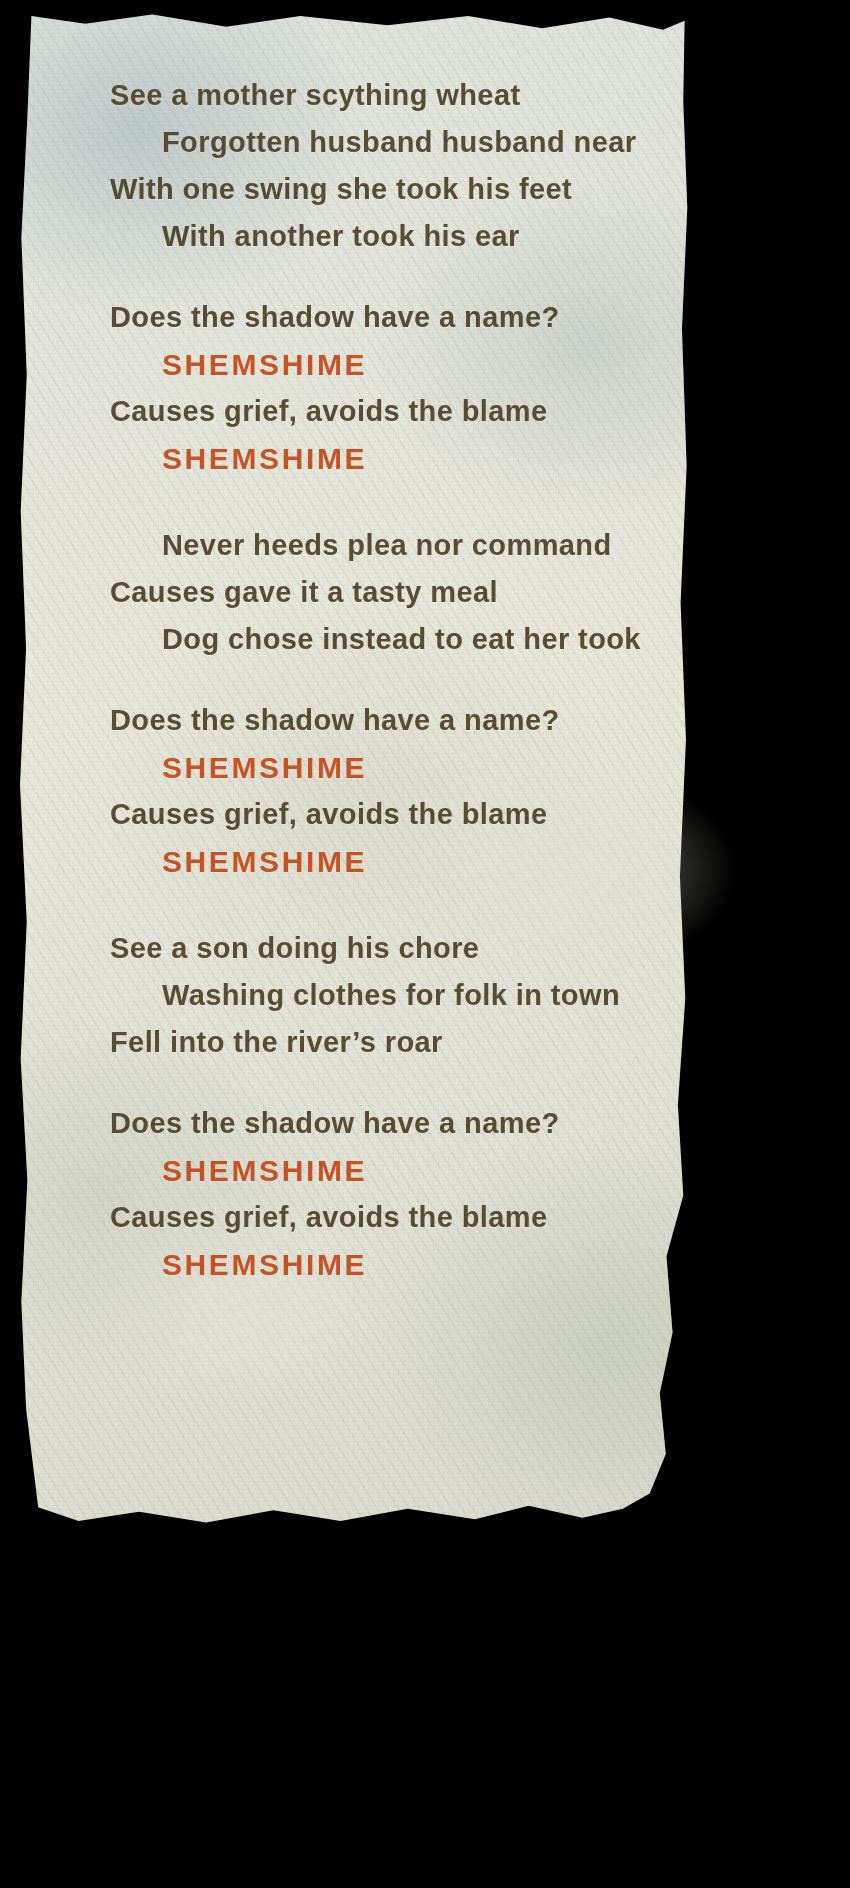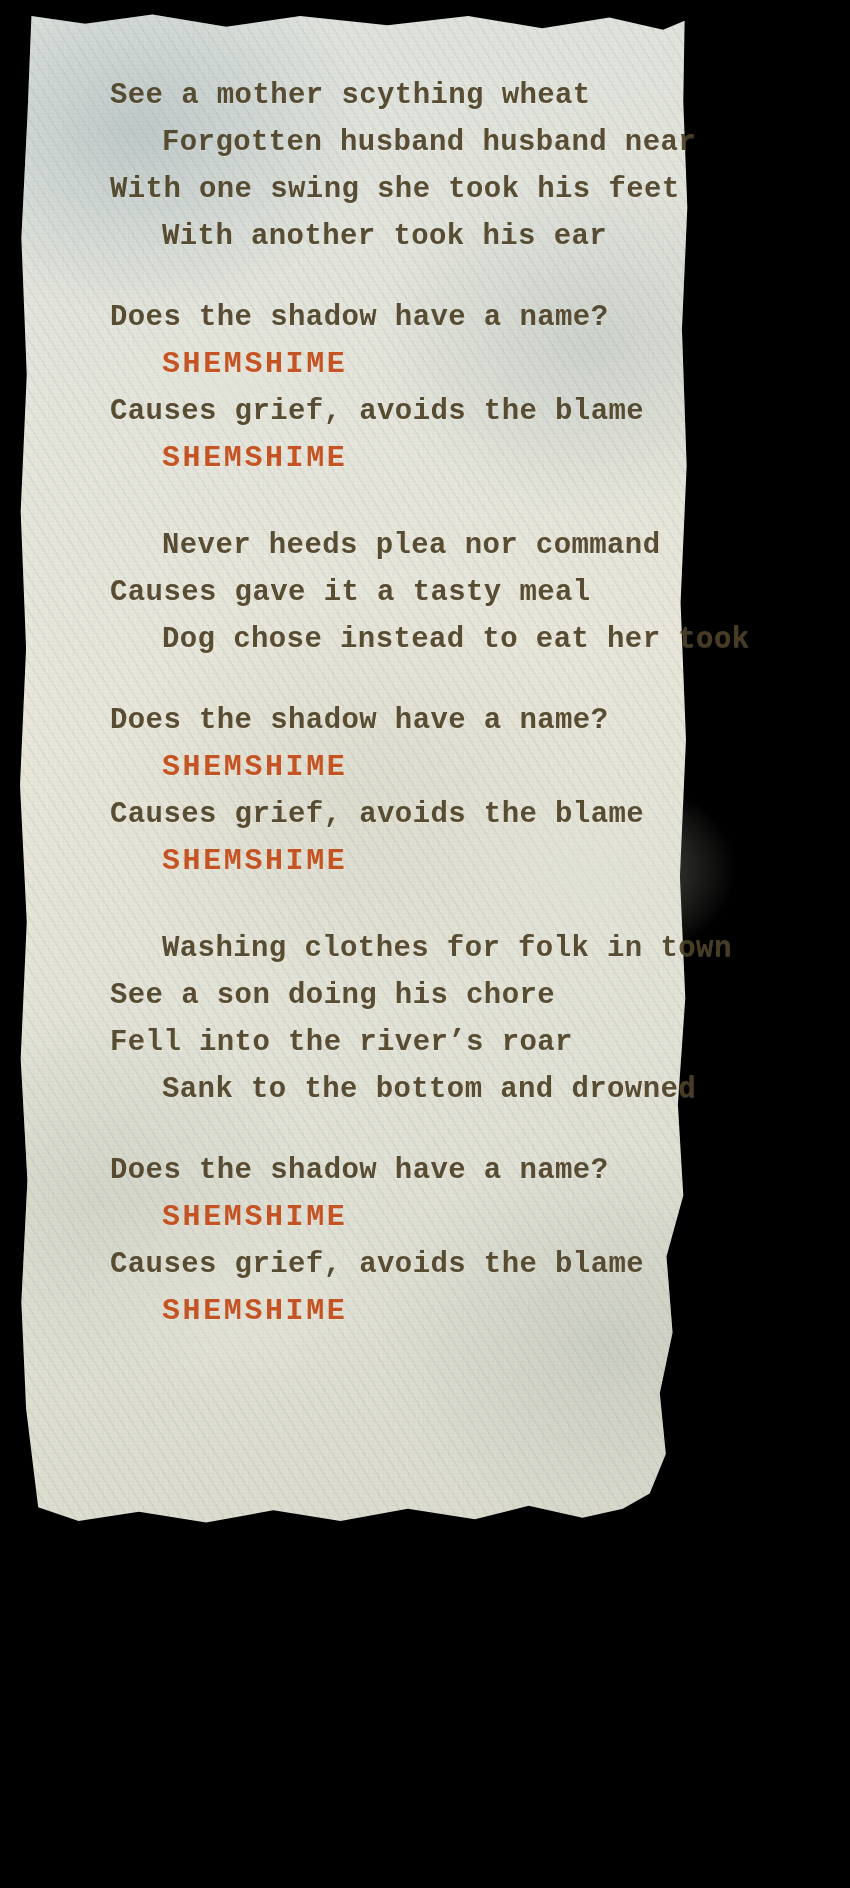--- a/index.html
+++ b/index.html
@@ -99,21 +99,21 @@
   }
 
   .stanza {
     margin: 0 0 34px 0;
   }
   .stanza.chorus {
     margin-bottom: 40px;
   }
 
   .line {
-    font-family: Liberation Mono, monospace;
+    font-family: Liberation Sans, sans-serif;
     font-weight: bold;
     font-size: 29px;
     line-height: 47px;
     letter-spacing: 0.4px;
     color: #4e4226;
     white-space: pre;
     text-shadow: 0 1px 0 rgba(255,255,255,0.22);
     opacity: 0.93;
   }
   .line.indent {
@@ -165,24 +165,23 @@
         <div class="line">Causes gave it a tasty meal</div>
         <div class="line indent">Dog chose instead to eat her took</div>
       </div>
       <div class="stanza chorus">
         <div class="line">Does the shadow have a name?</div>
         <div class="line shadow-name">SHEMSHIME</div>
         <div class="line">Causes grief, avoids the blame</div>
         <div class="line shadow-name">SHEMSHIME</div>
       </div>
       <div class="stanza">
+        <div class="line">See a son doing his chore</div>
         <div class="line indent">Washing clothes for folk in town</div>
-        <div class="line">See a son doing his chore</div>
         <div class="line">Fell into the river’s roar</div>
-        <div class="line indent">Sank to the bottom and drowned</div>
       </div>
       <div class="stanza chorus">
         <div class="line">Does the shadow have a name?</div>
         <div class="line shadow-name">SHEMSHIME</div>
         <div class="line">Causes grief, avoids the blame</div>
         <div class="line shadow-name">SHEMSHIME</div>
       </div>
     </div>
 </div>
 

